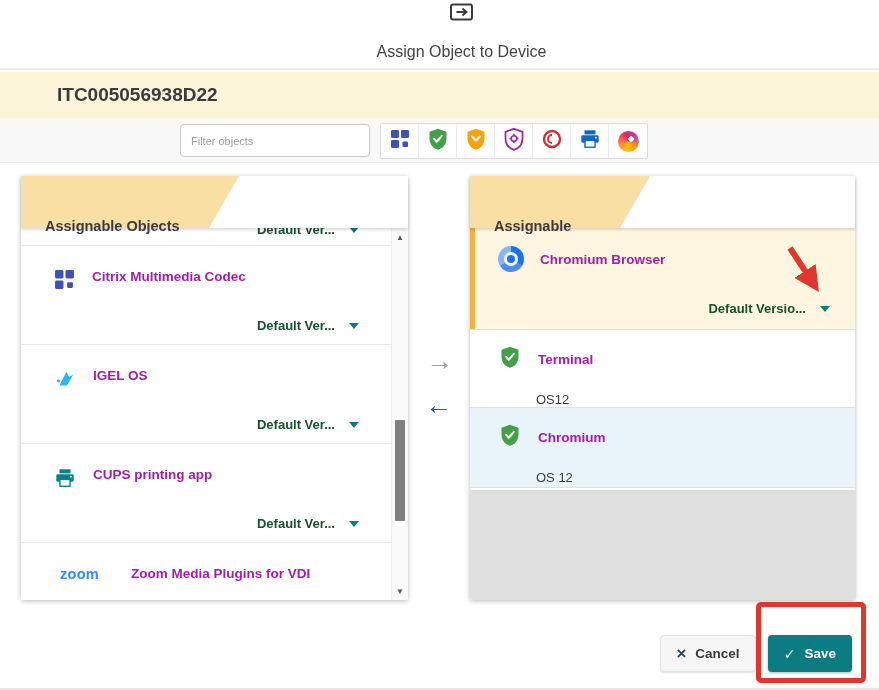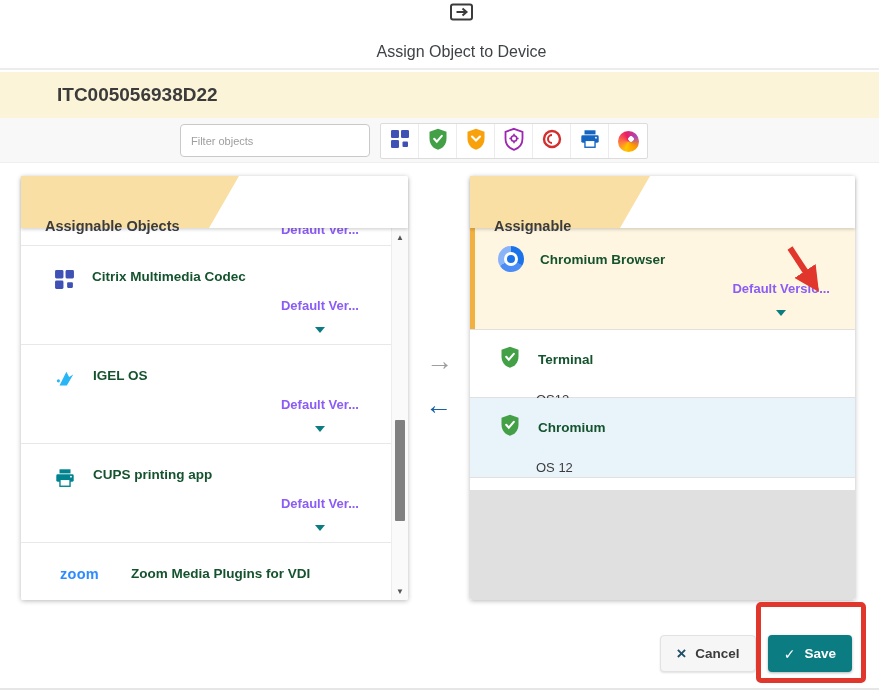--- a/index.html
+++ b/index.html
@@ -57,23 +57,23 @@
   .panel-body { position:absolute; top:52px; left:0; right:0; bottom:0; overflow:hidden;
     border-radius:0 0 2px 2px; }
 
   
   .obj-list { position:absolute; top:0; left:0; right:17px; }
   .row { position:relative; border-bottom:1px solid #e8e8e8; background:#fff; }
   .row-partial { height:18px; overflow:hidden; }
   .row-full { height:99px; }
   .row-clipped { height:57px; border-bottom:none; }
   .item-head { position:absolute; left:33px; top:23px; display:flex; align-items:flex-start; gap:17px; }
-  .item-name { font-size:13.5px; font-weight:700; color:#14532d; white-space:nowrap; }
+  .item-name { font-size:13.5px; font-weight:700; color:#a21caf; white-space:nowrap; }
   .version { position:absolute; right:32px; bottom:11px; display:flex; align-items:center; gap:14px;
-    color:#8b5cf6; font-size:13px; font-weight:700; cursor:pointer; white-space:nowrap;flex-direction:column; }
+    color:#14532d; font-size:13px; font-weight:700; cursor:pointer; white-space:nowrap; }
   .version-clipped { position:absolute; top:-6px; right:32px; bottom:auto; }
   .caret { width:0; height:0; border-left:5.5px solid transparent; border-right:5.5px solid transparent;
     border-top:6.5px solid #0B7D82; }
   .zoom-word { color:#2D8CFF; font-weight:700; font-size:14.5px; letter-spacing:.3px; }
 
   
   .scrollbar { position:absolute; top:0; right:0; bottom:0; width:17px; background:#fafafa;
     border-left:1px solid #ededed; }
   .sb-btn { height:18px; display:flex; align-items:center; justify-content:center;
     font-size:8px; color:#555; cursor:pointer; }
@@ -83,21 +83,21 @@
 
   
   .transfer-right { position:absolute; left:426px; top:348px; font-size:27px; font-weight:700;
     color:#9e9e9e; cursor:pointer; line-height:1; }
   .transfer-left  { position:absolute; left:425px; top:392px; font-size:27px; font-weight:700;
     color:#1762A6; cursor:pointer; line-height:1; }
 
   
   .assign-item { position:relative; border-bottom:1px solid #e0e0e0; background:#fff; }
   .assign-item-1 { height:102px; background:#FFF6E2; }
-  .assign-item-2 { height:68px; }
+  .assign-item-2 { height:78px; }
   .assign-item-3 { height:80px; background:#E9F4FA; }
   .sel-bar { position:absolute; left:0; top:0; bottom:0; width:5px; background:#F0B042; }
   .assign-head { position:absolute; left:28px; top:18px; display:flex; align-items:center; gap:16px; }
   .assign-head-small { left:28px; top:15px; }
   .os-label { position:absolute; left:66px; top:62px; font-size:13px; color:#3b3b3b; }
   .gray-filler { position:absolute; left:0; right:0; top:262px; bottom:0; background:#E0E0E0;
     border-radius:0 0 2px 2px; }
 
   
   .shield { width:24px; height:24px; flex:none; }

